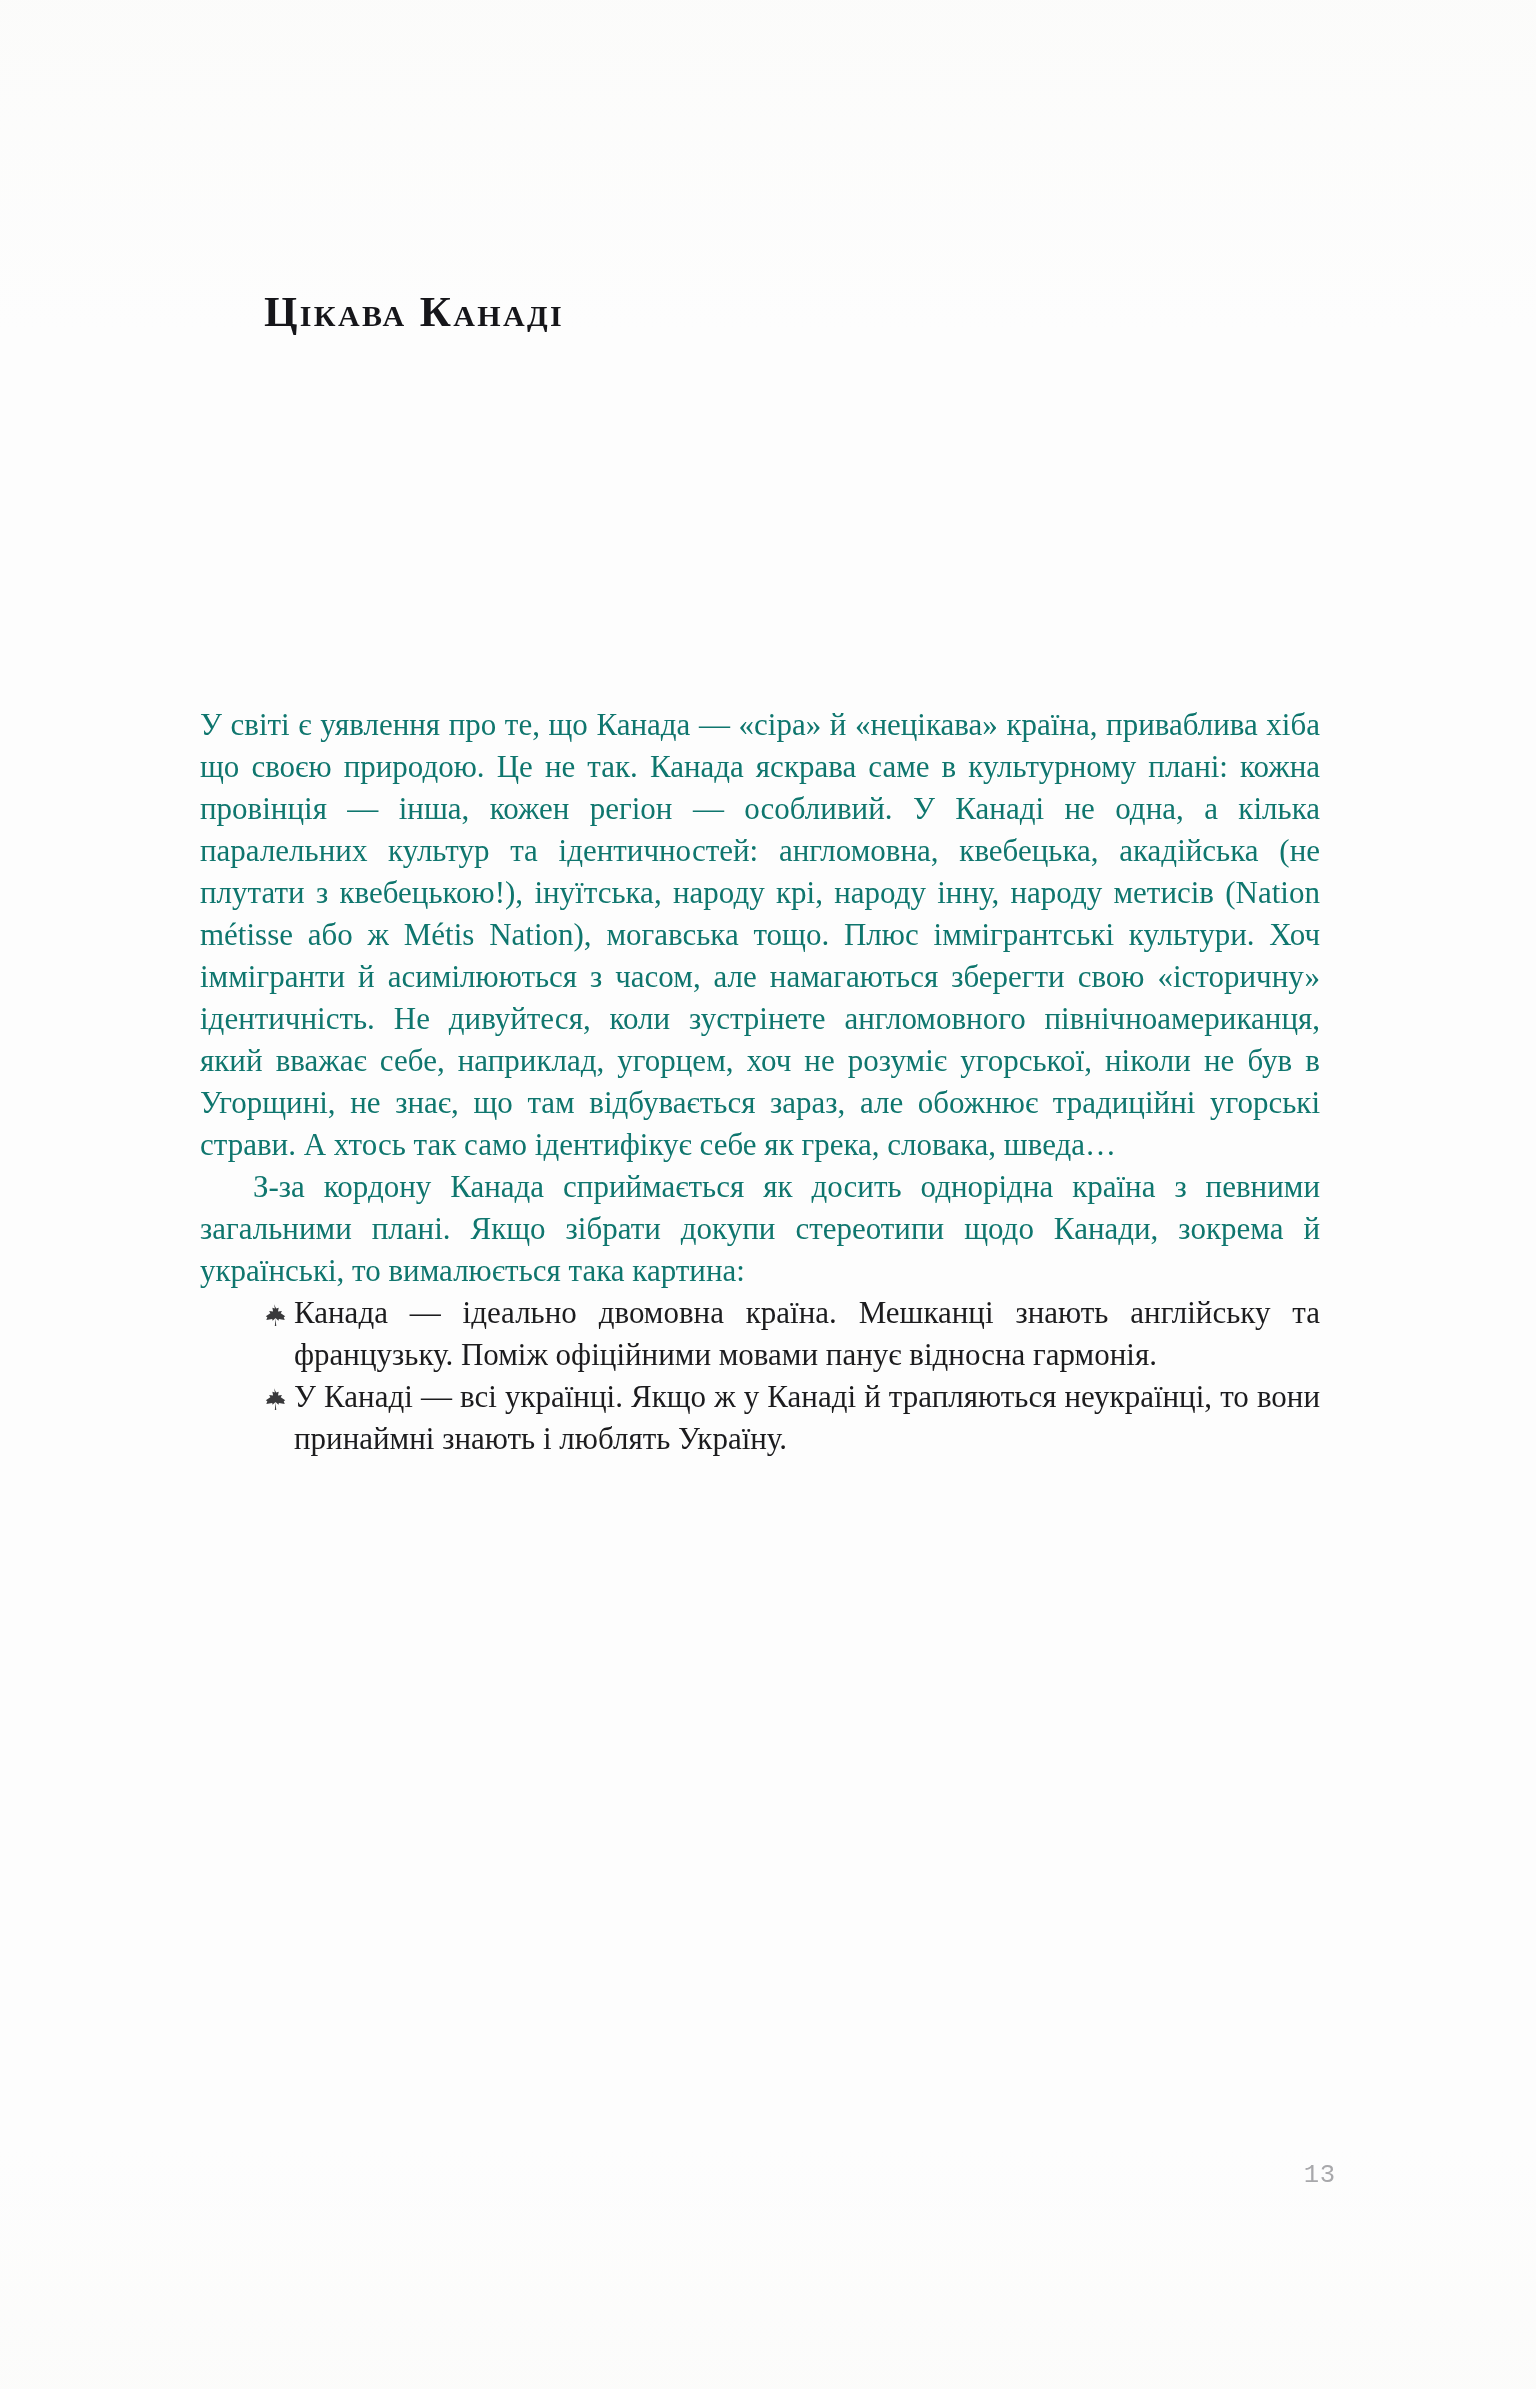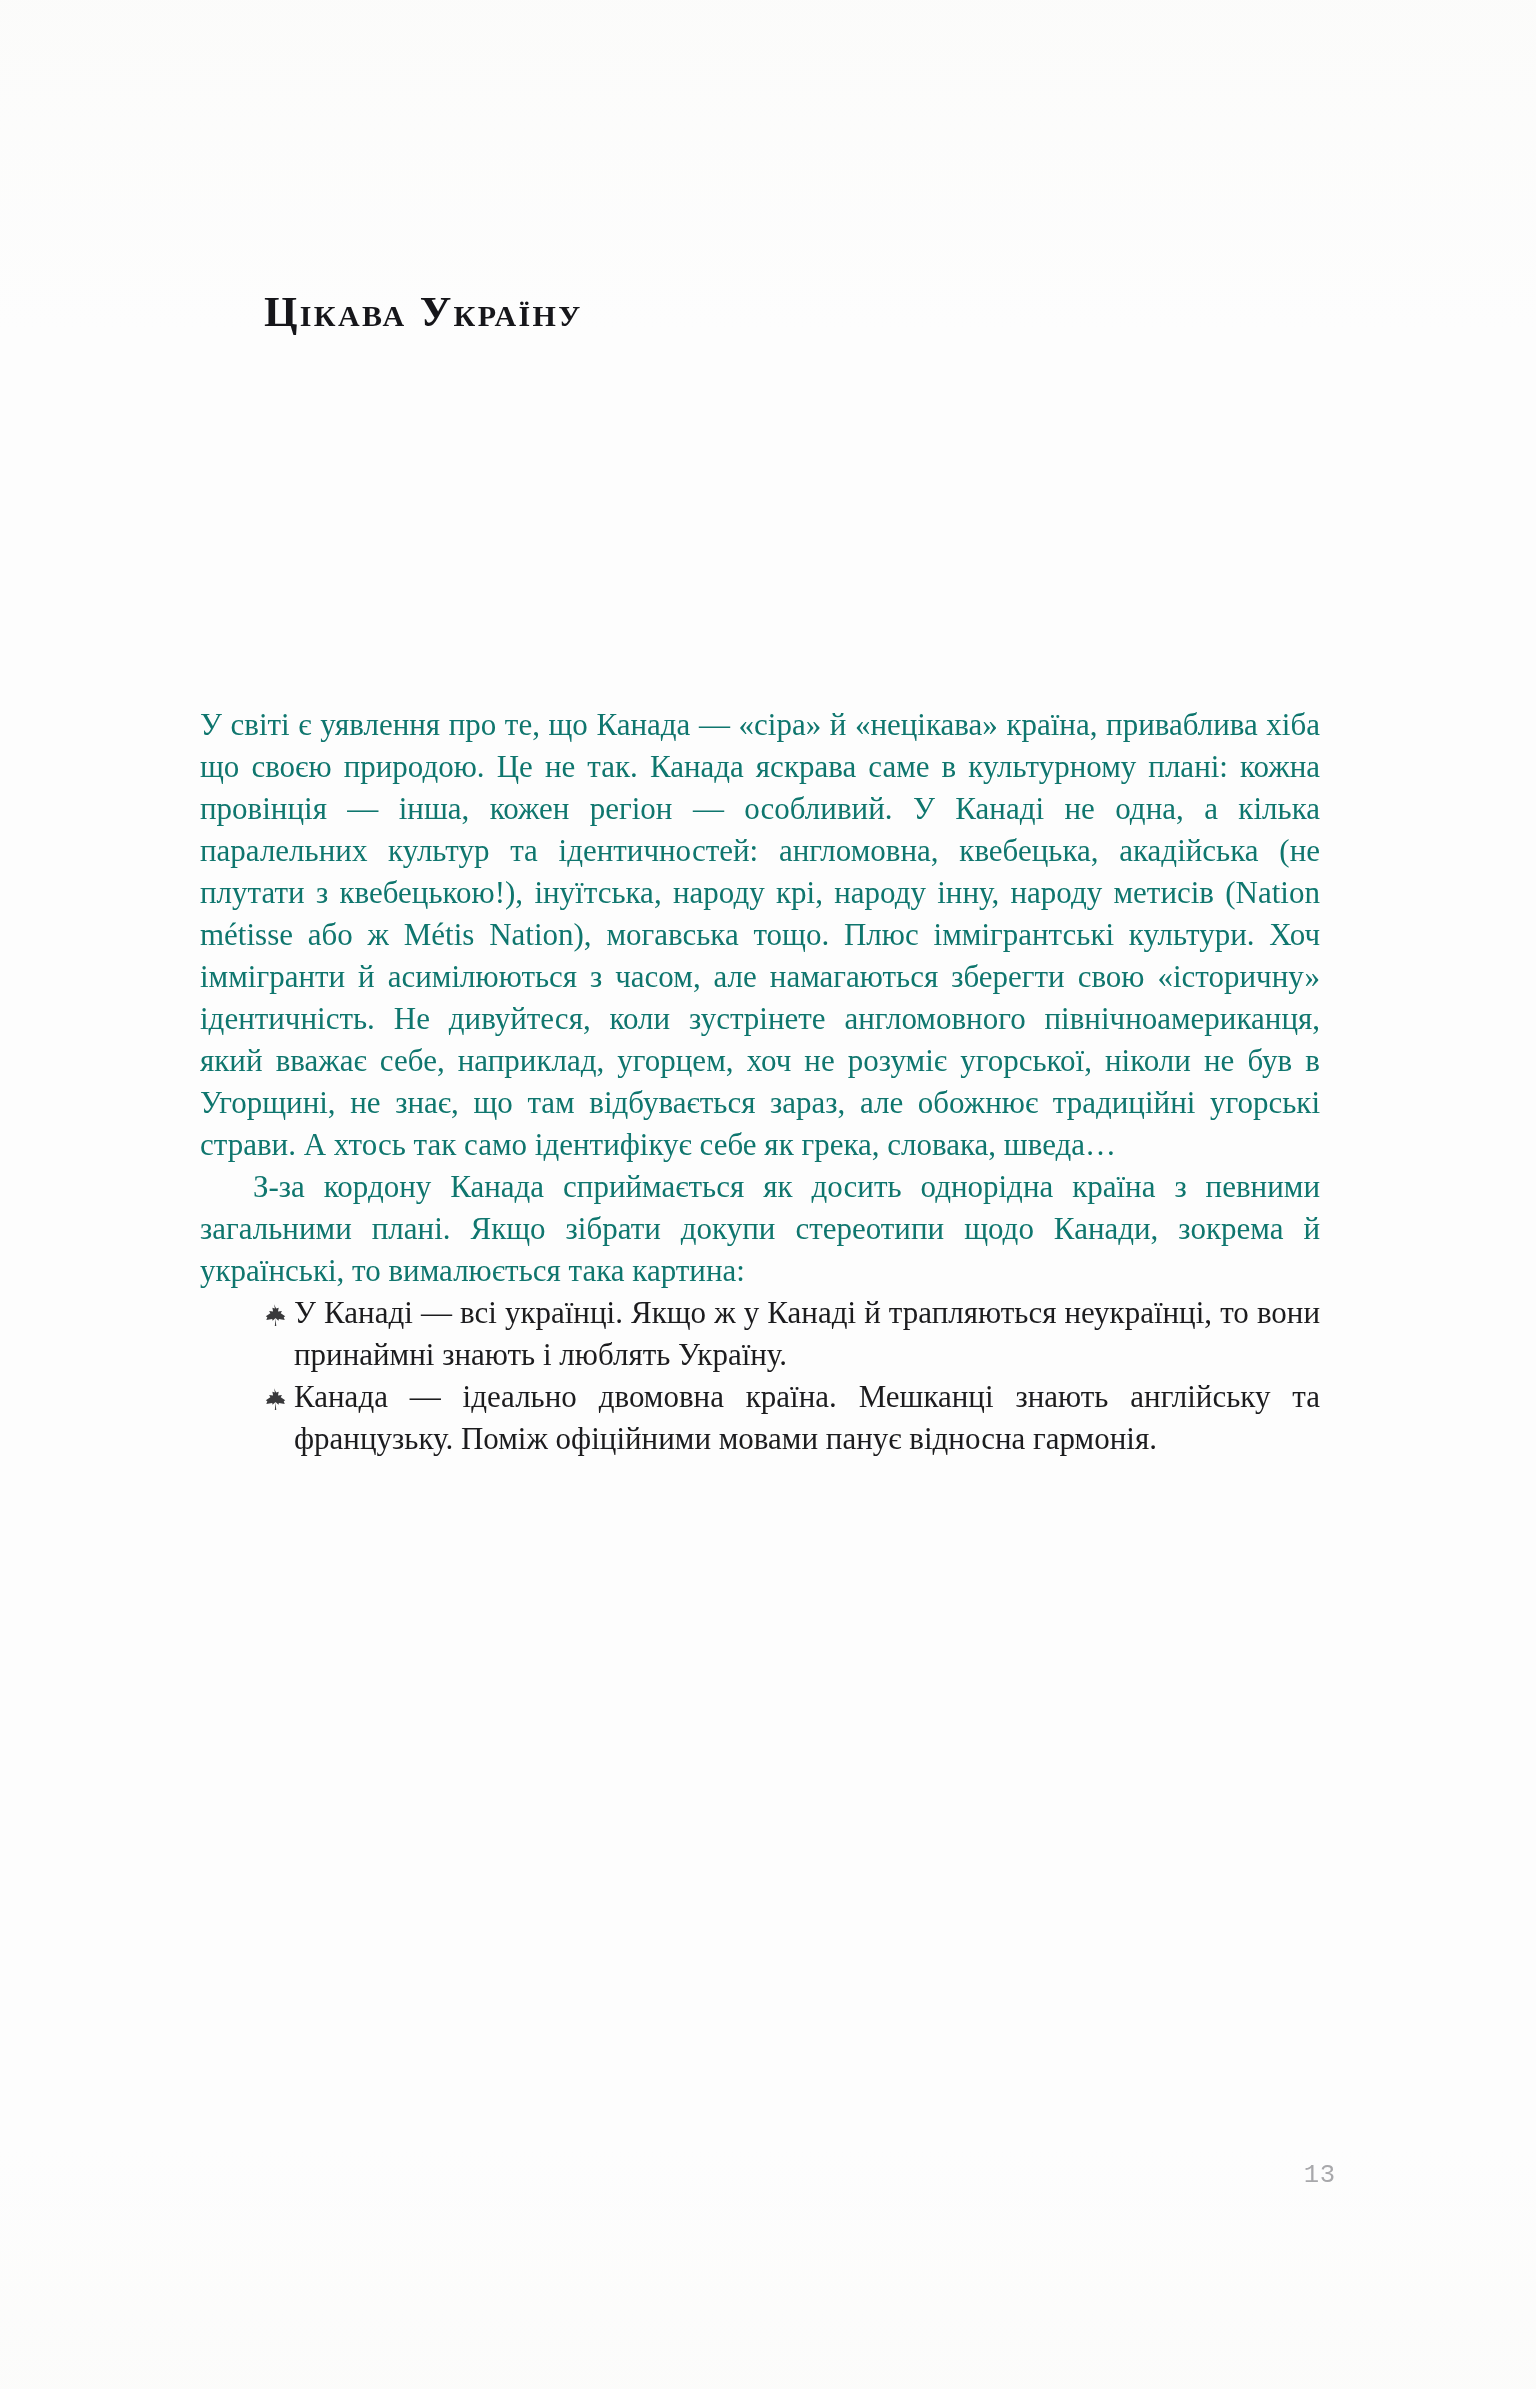--- a/index.html
+++ b/index.html
@@ -122,44 +122,44 @@
   }
 </style>
 </head>
 <body>
 
 <div class="page">
   <div class="paper-tone"></div>
 
   <div class="page-inner">
 
-    <h1 class="chapter-title">Цікава Україну</h1>
+    <h1 class="chapter-title">Цікава Канаді</h1>
 
     <div class="body-block">
 
       <p class="para">У світі є уявлення про те, що Канада — «сіра» й «нецікава» країна, приваблива хіба що своєю природою. Це не так. Канада яскрава саме в культурному плані: кожна провінція — інша, кожен регіон — особливий. У Канаді не одна, а кілька паралельних культур та ідентичностей: англомовна, квебецька, акадійська (не плутати з квебецькою!), інуїтська, народу крі, народу інну, народу метисів (Nation métisse або ж Métis Nation), могавська тощо. Плюс іммігрантські культури. Хоч іммігранти й асимілюються з часом, але намагаються зберегти свою «історичну» ідентичність. Не дивуйтеся, коли зустрінете англомовного північноамериканця, який вважає себе, наприклад, угорцем, хоч не розуміє угорської, ніколи не був в Угорщині, не знає, що там відбувається зараз, але обожнює традиційні угорські страви. А хтось так само ідентифікує себе як грека, словака, шведа…</p>
 
       <p class="para">З-за кордону Канада сприймається як досить однорідна країна з певними загальними плані. Якщо зібрати докупи стереотипи щодо Канади, зокрема й українські, то вималюється така картина:</p>
 
       <ul class="leaf-list">
         <li>
           <span class="leaf-icon">
             <svg viewBox="0 0 32 34" aria-hidden="true">
               <path fill="currentColor" d="M16 1.5l2.9 5.8 3.4-1.1-1.0 5.0 5.3-0.7-1.6 3.2 6.0 3.9-2.0 1.3 1.3 3.6-7.8-1.3-0.5 2.3-4.0-3.7 1.0 10.7h-1.9l1.0-10.7-4.0 3.7-0.5-2.3-7.8 1.3 1.3-3.6-2.0-1.3 6.0-3.9-1.6-3.2 5.3 0.7-1.0-5.0 3.4 1.1z"></path>
             </svg>
           </span>
-          <span>У Канаді — всі українці. Якщо ж у Канаді й трапляються неукраїнці, то вони принаймні знають і люблять Україну.</span>
+          <span>Канада — ідеально двомовна країна. Мешканці знають англійську та французьку. Поміж офіційними мовами панує відносна гармонія.</span>
         </li>
         <li>
           <span class="leaf-icon">
             <svg viewBox="0 0 32 34" aria-hidden="true">
               <path fill="currentColor" d="M16 1.5l2.9 5.8 3.4-1.1-1.0 5.0 5.3-0.7-1.6 3.2 6.0 3.9-2.0 1.3 1.3 3.6-7.8-1.3-0.5 2.3-4.0-3.7 1.0 10.7h-1.9l1.0-10.7-4.0 3.7-0.5-2.3-7.8 1.3 1.3-3.6-2.0-1.3 6.0-3.9-1.6-3.2 5.3 0.7-1.0-5.0 3.4 1.1z"></path>
             </svg>
           </span>
-          <span>Канада — ідеально двомовна країна. Мешканці знають англійську та французьку. Поміж офіційними мовами панує відносна гармонія.</span>
+          <span>У Канаді — всі українці. Якщо ж у Канаді й трапляються неукраїнці, то вони принаймні знають і люблять Україну.</span>
         </li>
       </ul>
 
     </div>
   </div>
 
   <div class="folio">13</div>
 </div>
 
 

